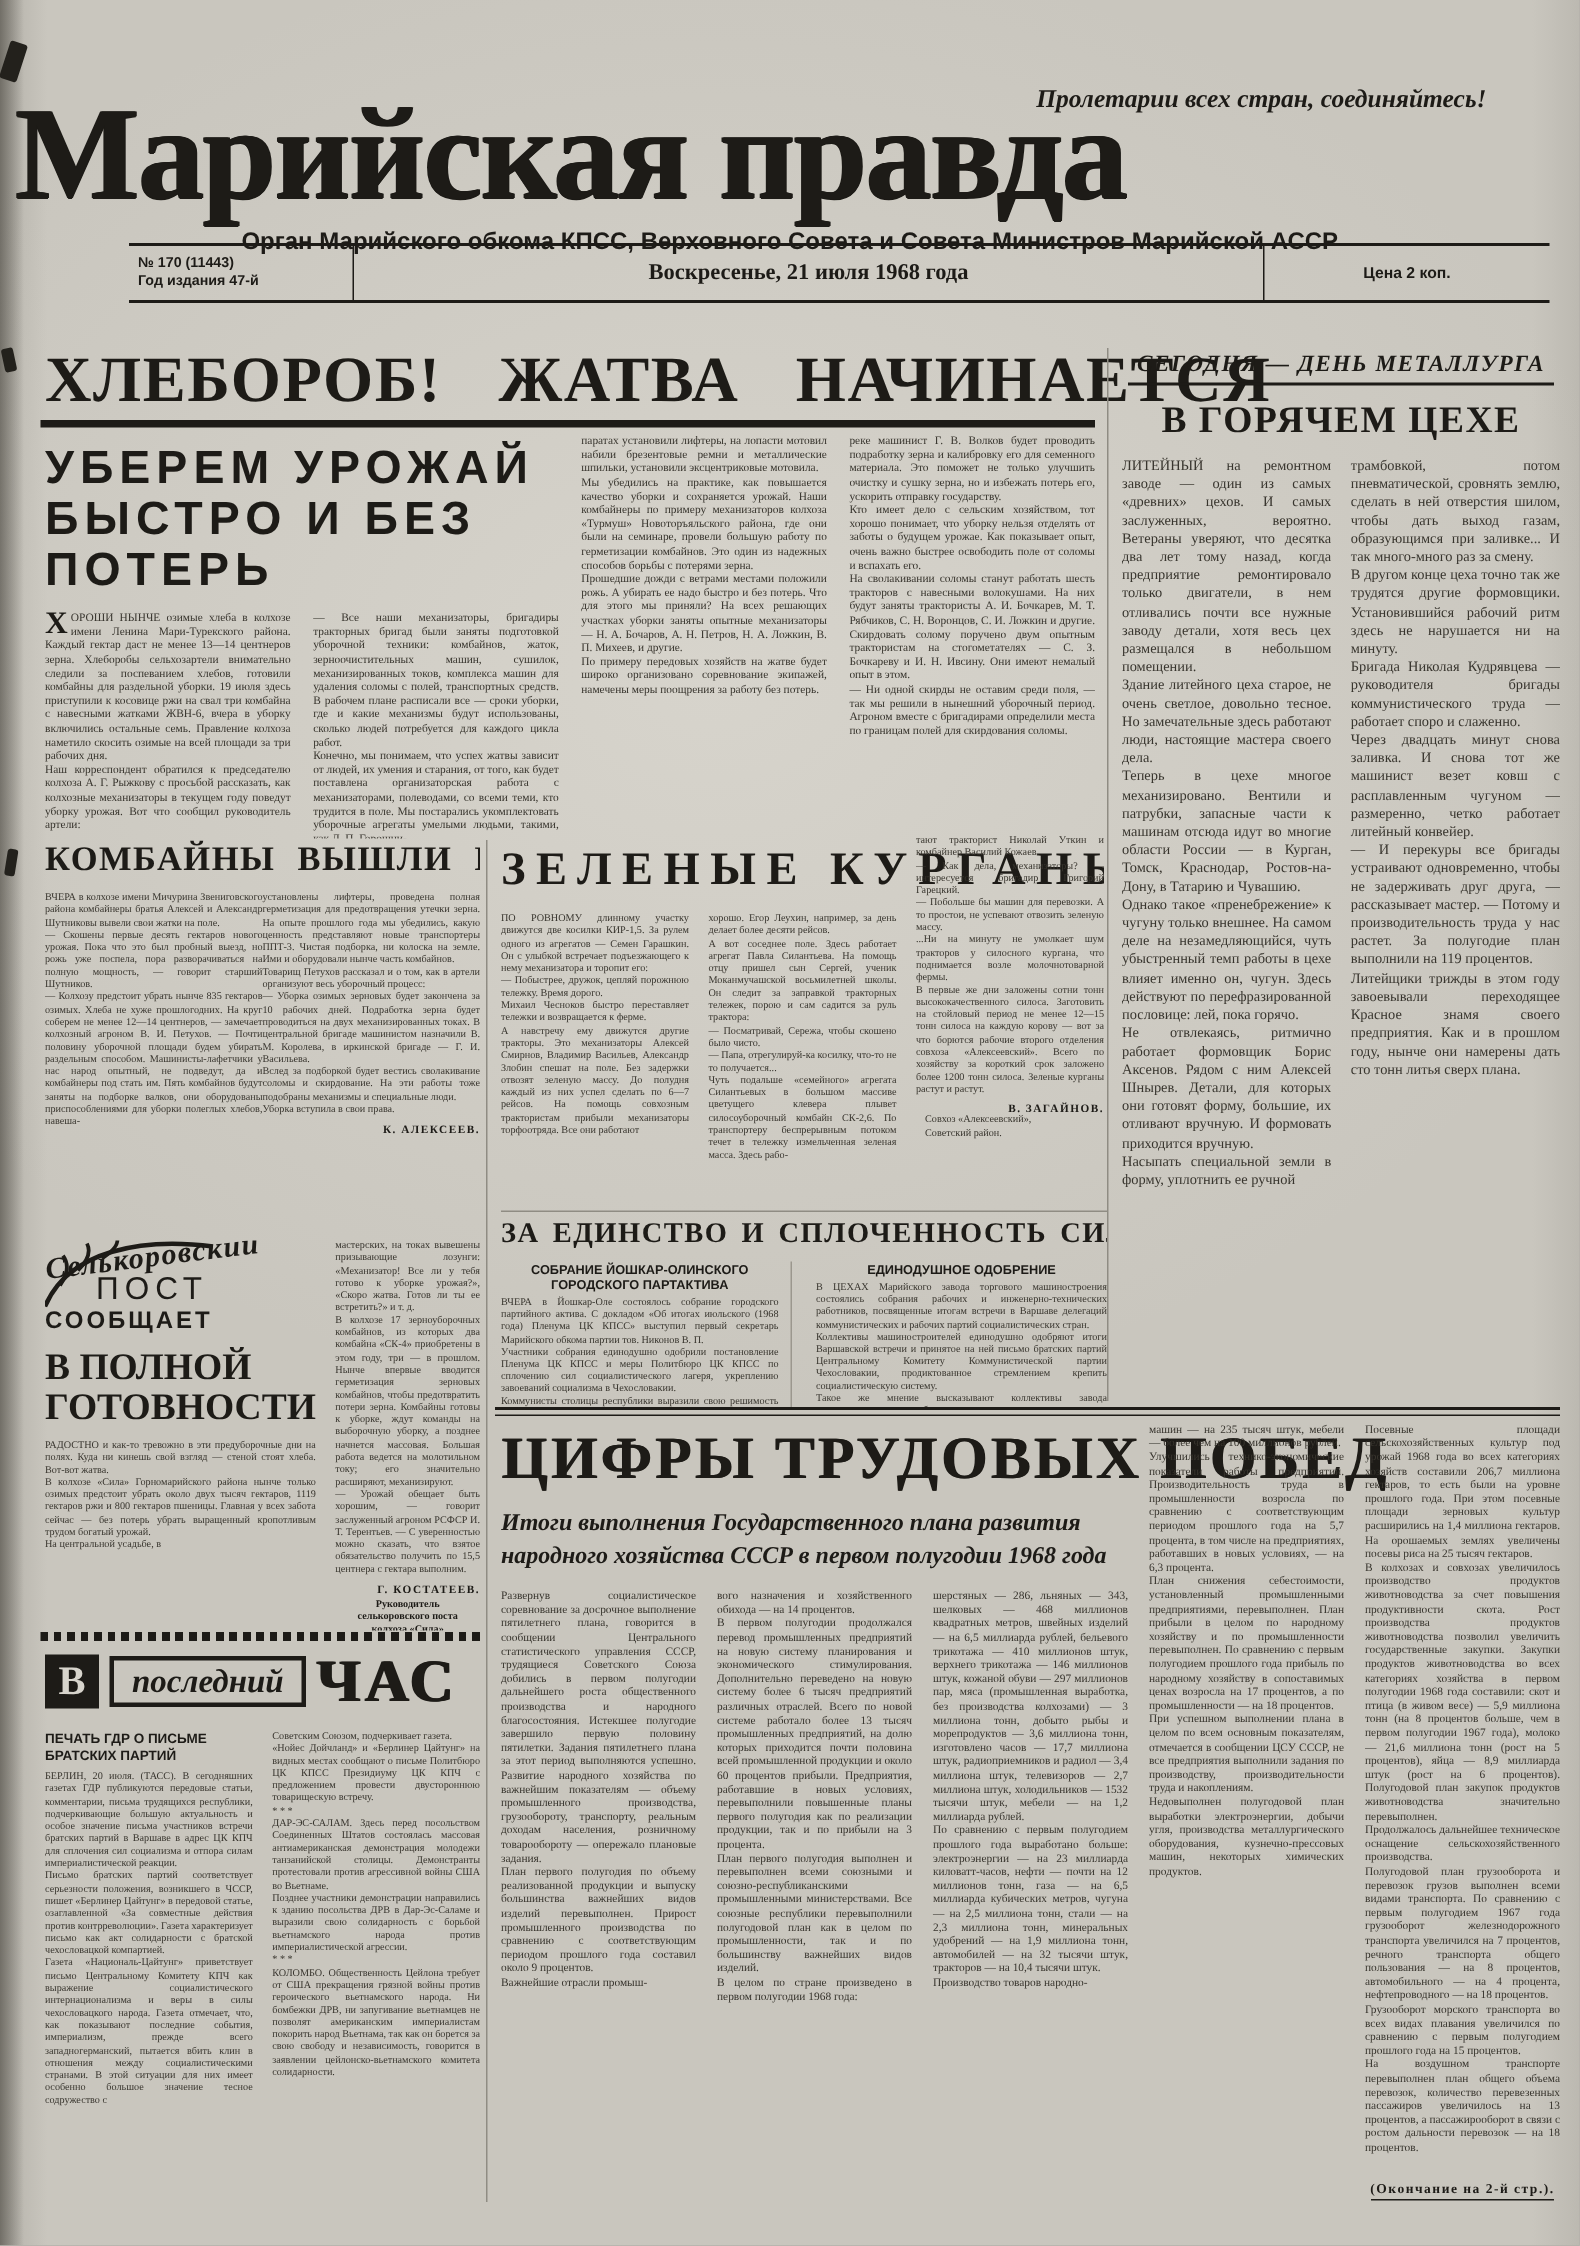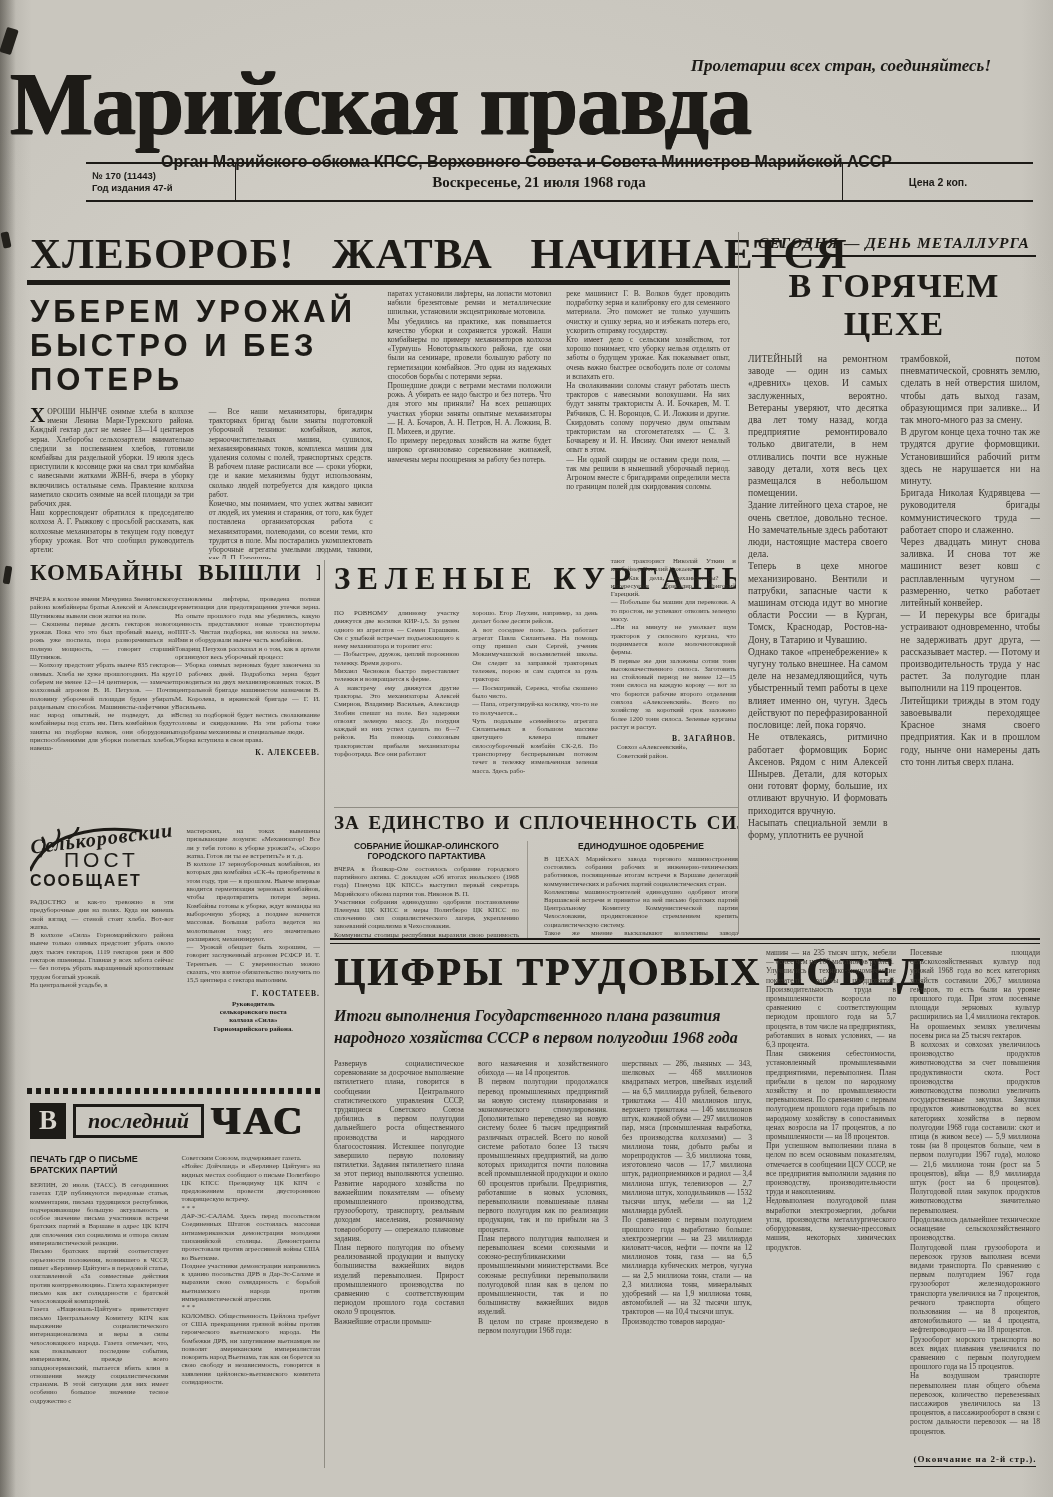--- a/index.html
+++ b/index.html
@@ -74,21 +74,21 @@
   .h-c2{grid-column:2;grid-row:2;}
   .h-c3{grid-column:3;grid-row:1/3;}
   .h-c4{grid-column:4;grid-row:1/3;}
   .harvest .body-txt{font-size:7.6px;line-height:9.2px;}
   .dropcap::first-letter{font-size:21px;font-weight:bold;float:left;line-height:17px;padding-right:2px;color:var(--ink);}
 
   
   .metallurg{position:absolute;top:234px;left:748px;width:292px;height:702px;overflow:hidden;}
   .met-kicker{font-weight:bold;font-style:italic;font-size:15.5px;text-align:center;color:var(--ink);
     border-bottom:2px solid var(--ink);width:fit-content;margin:0 auto 10px;padding:0 6px 3px;letter-spacing:1px;}
-  .met-head{font-weight:bold;font-size:34px;text-align:center;color:var(--ink);letter-spacing:1px;margin-bottom:10px;}
+  .met-head{font-weight:bold;font-size:25px;text-align:center;color:var(--ink);letter-spacing:1px;margin-bottom:10px;}
   .met-body{display:grid;grid-template-columns:1fr 1fr;column-gap:13px;height:612px;}
   .met-body .body-txt{font-size:9.6px;line-height:12.2px;}
   .m-c2{display:flex;flex-direction:column;}
 
   
   .combines{position:absolute;top:560px;left:30px;width:290px;height:262px;overflow:hidden;}
   .comb-head{font-weight:bold;font-size:23px;text-align:center;color:var(--ink);
     letter-spacing:1px;word-spacing:8px;margin-bottom:9px;white-space:nowrap;}
   .comb-body{display:grid;grid-template-columns:1fr 1fr;}
   .comb-body .body-txt{font-size:6.8px;line-height:8.3px;}
@@ -293,20 +293,22 @@
     <div>
       <div class="badge">
         <svg class="wheat" width="120" height="52" viewBox="0 0 120 52">
           <path d="M4 48 C 20 10, 70 2, 116 8" fill="none" stroke="#1d1b17" stroke-width="3"></path>
           <path d="M14 34 q 8 -12 2 -20 M26 24 q 10 -10 6 -18 M42 16 q 12 -8 10 -14" fill="none" stroke="#1d1b17" stroke-width="2.5"></path>
         </svg>
         <div class="script">Селькоровский</div>
         <div class="b2">ПОСТ</div>
         <div class="b3">СООБЩАЕТ</div>
       </div>
+      <div class="selkor-head">В ПОЛНОЙ
+ГОТОВНОСТИ</div>
       <div class="body-txt">РАДОСТНО и как-то тревожно в эти предуборочные дни на полях. Куда ни кинешь свой взгляд — стеной стоят хлеба. Вот-вот жатва.
 В колхозе «Сила» Горномарийского района нынче только озимых предстоит убрать около двух тысяч гектаров, 1119 гектаров ржи и 800 гектаров пшеницы. Главная у всех забота сейчас — без потерь убрать выращенный кропотливым трудом богатый урожай.
 На центральной усадьбе, в</div>
     </div>
     <div>
       <div class="body-txt">мастерских, на токах вывешены призывающие лозунги: «Механизатор! Все ли у тебя готово к уборке урожая?», «Скоро жатва. Готов ли ты ее встретить?» и т. д.
 В колхозе 17 зерноуборочных комбайнов, из которых два комбайна «СК-4» приобретены в этом году, три — в прошлом. Нынче впервые вводится герметизация зерновых комбайнов, чтобы предотвратить потери зерна. Комбайны готовы к уборке, ждут команды на выборочную уборку, а позднее начнется массовая. Большая работа ведется на молотильном току; его значительно расширяют, механизируют.
 — Урожай обещает быть хорошим, — говорит заслуженный агроном РСФСР И. Т. Терентьев. — С уверенностью можно сказать, что взятое обязательство получить по 15,5 центнера с гектара выполним.</div>
       <div class="sig">Г. КОСТАТЕЕВ.</div>
       <div class="sig-role">Руководитель

